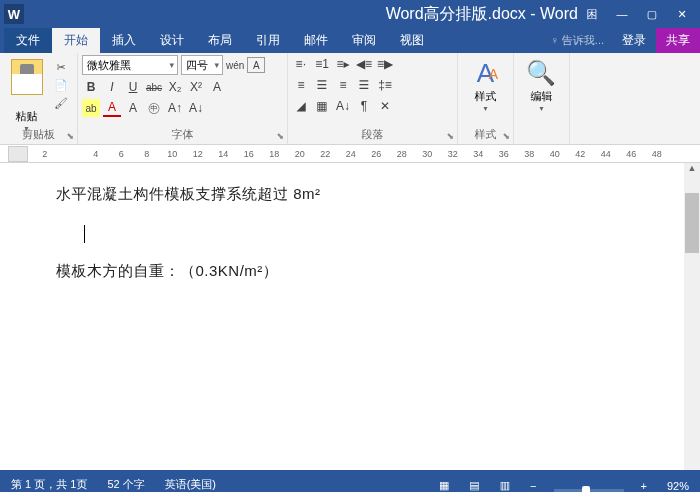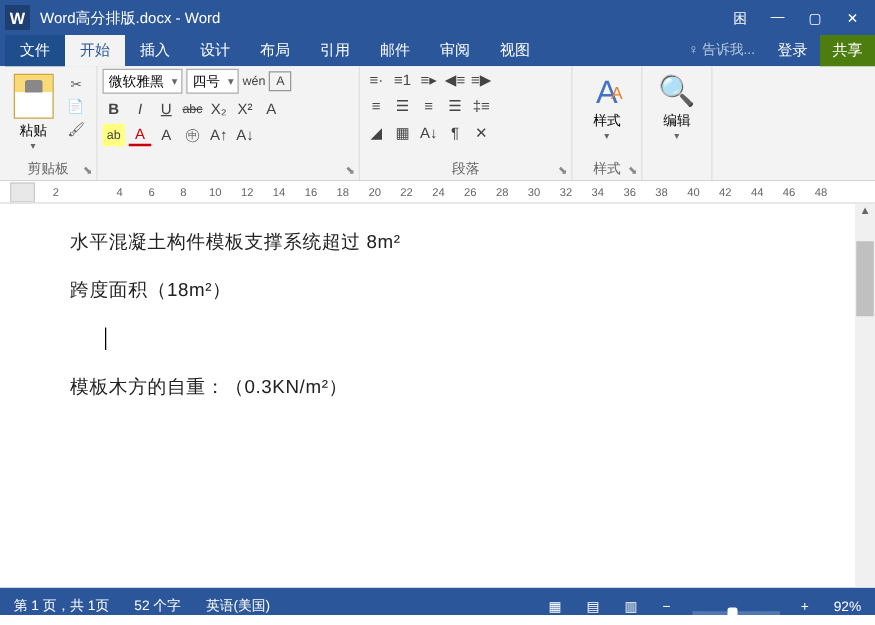--- a/index.html
+++ b/index.html
@@ -1,28 +1,28 @@
 <!DOCTYPE html>
 <html><head>
 <meta charset="utf-8">
 <style>
 *{margin:0;padding:0;box-sizing:border-box;font-family:"Microsoft YaHei",sans-serif}
 body{width:700px;height:500px;background:#fff;overflow:hidden;font-size:12px}
 .titlebar{height:28px;background:#2b579a;color:#fff;display:flex;align-items:center;padding:0 4px}
 .titlebar .wicon{width:20px;height:20px;background:#1e3f72;margin-right:8px;display:flex;align-items:center;justify-content:center;font-weight:bold;font-size:13px}
-.titlebar .fname{flex:1;text-align:left;font-size:12px}
+.titlebar .fname{flex:1;text-align:right;font-size:16px}
 .titlebar .wbtns{display:flex;gap:2px}
 .titlebar .wbtn{width:28px;height:20px;display:flex;align-items:center;justify-content:center;cursor:pointer;font-size:11px}
-.tabs{height:25px;background:#2b579a;display:flex;align-items:flex-start;padding-left:4px}
+.tabs{height:25px;background:#2b579a;display:flex;align-items:center;padding-left:4px}
 .tab{padding:4px 12px;color:#fff;font-size:12px;cursor:pointer}
 .tab.active{background:#f3f3f3;color:#2b579a}
 .tabs .spacer{flex:1}
 .tabs .tell{color:#b8c5db;padding:4px 8px;font-size:11px}
 .tabs .right{color:#fff;padding:4px 10px;font-size:12px}
-.tabs .share{background:#4d7c0f;padding:4px 10px}
+.tabs .share{background:#a21caf;padding:4px 10px}
 .ribbon{height:92px;background:#f3f3f3;border-bottom:1px solid #d4d4d4;display:flex}
 .rgroup{border-right:1px solid #e0e0e0;padding:2px 4px;display:flex;flex-direction:column;position:relative}
 .rgroup .glabel{position:absolute;bottom:2px;left:0;right:0;text-align:center;font-size:11px;color:#666}
 .rgroup .dlg{position:absolute;bottom:3px;right:3px;font-size:9px;color:#888;cursor:pointer}
 .paste-area{width:48px;display:flex;flex-direction:column;align-items:center;padding-top:4px}
 .paste-ic{width:32px;height:36px;background:linear-gradient(#f9d978 40%,#fff 40%);border:1px solid #c9a840;position:relative}
 .paste-ic::after{content:"";position:absolute;top:4px;left:8px;width:14px;height:10px;background:#888;border-radius:2px 2px 0 0}
 .side-btns{display:flex;flex-direction:column;gap:2px;padding:4px 2px}
 .sbtn{width:20px;height:16px;display:flex;align-items:center;justify-content:center;font-size:11px;color:#555;cursor:pointer}
 .font-area{width:210px;padding:2px 4px}
@@ -80,36 +80,36 @@
   <div class="tell">♀ 告诉我...</div>
   <div class="right">登录</div>
   <div class="right share"><span>共享</span></div>
 </div>
 
 <div class="ribbon">
   <div class="rgroup" style="width:78px">
     <div style="display:flex">
       <div class="paste-area">
         <div class="paste-ic"></div>
-        <div style="font-size:11px;margin-top:2px">粘贴</div>
+        <div style="font-size:11px;margin-top:14px">粘贴</div>
         <div style="font-size:8px;color:#666">▾</div>
       </div>
       <div class="side-btns">
         <div class="sbtn">✂</div>
         <div class="sbtn">📄</div>
         <div class="sbtn">🖌</div>
       </div>
     </div>
     <div class="glabel">剪贴板</div>
     <div class="dlg">⬊</div>
   </div>
 
   <div class="rgroup font-area">
     <div class="frow">
-      <div class="fsel" style="width:64px">微软雅黑</div>
+      <div class="fsel" style="width:96px">微软雅黑</div>
       <div class="fsel" style="width:42px">四号</div>
       <div class="fbtn" style="font-size:10px">wén</div>
       <div class="fbtn box">A</div>
     </div>
     <div class="frow">
       <div class="fbtn" style="font-weight:bold">B</div>
       <div class="fbtn" style="font-style:italic">I</div>
       <div class="fbtn" style="text-decoration:underline">U</div>
       <div class="fbtn" style="text-decoration:line-through;font-size:10px">abc</div>
       <div class="fbtn">X₂</div>
@@ -117,20 +117,21 @@
       <div class="fbtn">A</div>
     </div>
     <div class="frow">
       <div class="fbtn" style="background:#ffff80;font-size:10px">ab</div>
       <div class="fbtn" style="color:#c00;border-bottom:2px solid #c00">A</div>
       <div class="fbtn">A</div>
       <div class="fbtn">㊥</div>
       <div class="fbtn">A↑</div>
       <div class="fbtn">A↓</div>
     </div>
+    <div class="glabel">字体</div>
     <div class="dlg">⬊</div>
   </div>
 
   <div class="rgroup para-area">
     <div class="frow">
       <div class="fbtn">≡·</div>
       <div class="fbtn">≡1</div>
       <div class="fbtn">≡▸</div>
       <div class="fbtn">◀≡</div>
       <div class="fbtn">≡▶</div>
@@ -196,21 +197,20 @@
       <div class="ruler-num">40</div>
       <div class="ruler-num">42</div>
       <div class="ruler-num">44</div>
       <div class="ruler-num">46</div>
       <div class="ruler-num">48</div>
     </div>
 </div>
 
 <div class="doc">
   <p>水平混凝土构件模板支撑系统超过 8m²</p>
-  <p>跨度面积（18m²）</p>
   <p><span class="cursor"></span></p>
   <p>模板木方的自重：（0.3KN/m²）</p>
   <div class="scrollbar-v">
     <div class="arr">▲</div>
     <div class="thumb"></div>
   </div>
 </div>
 
 <div class="status">
   <span class="si">第 1 页，共 1页</span>

